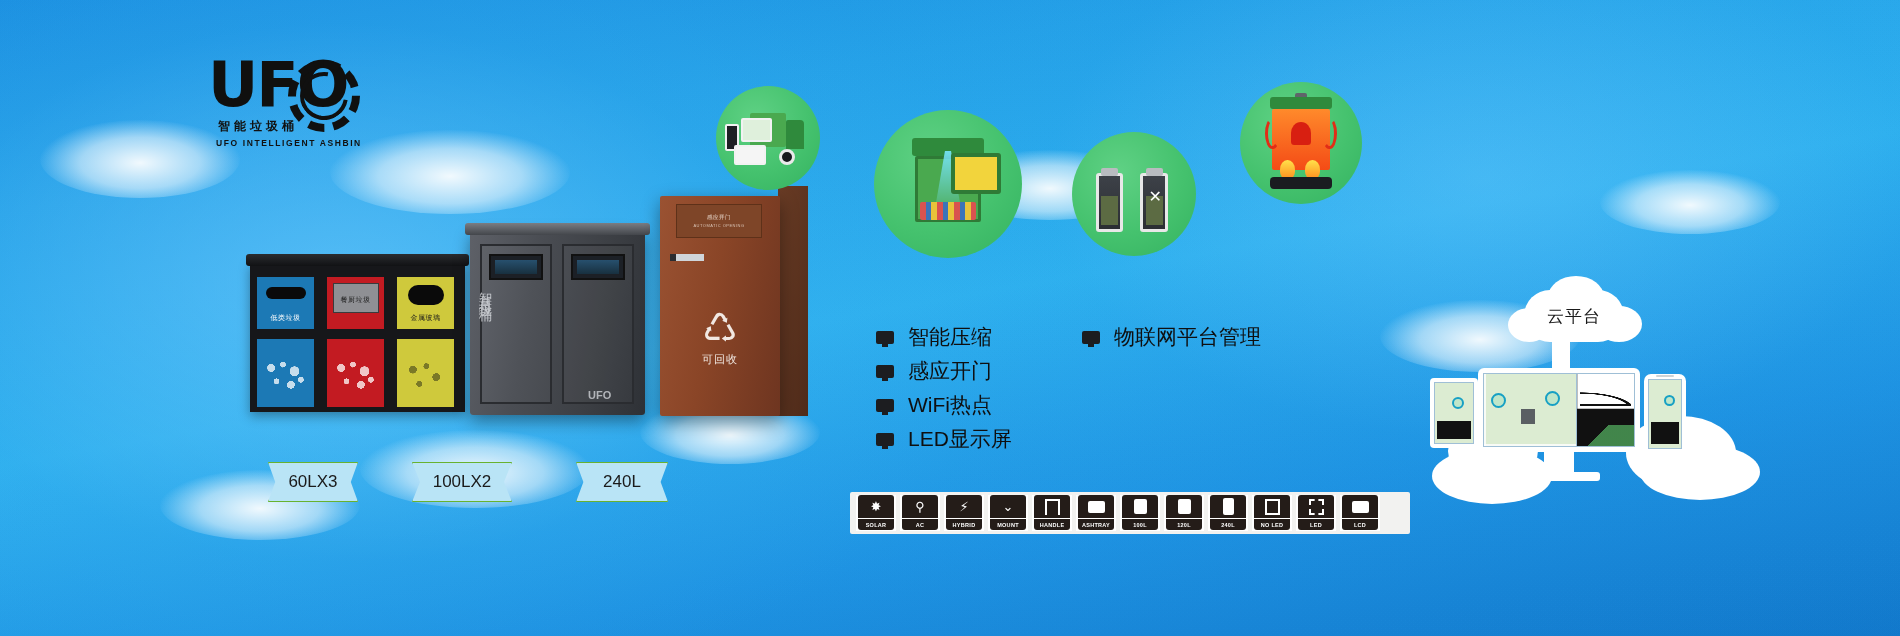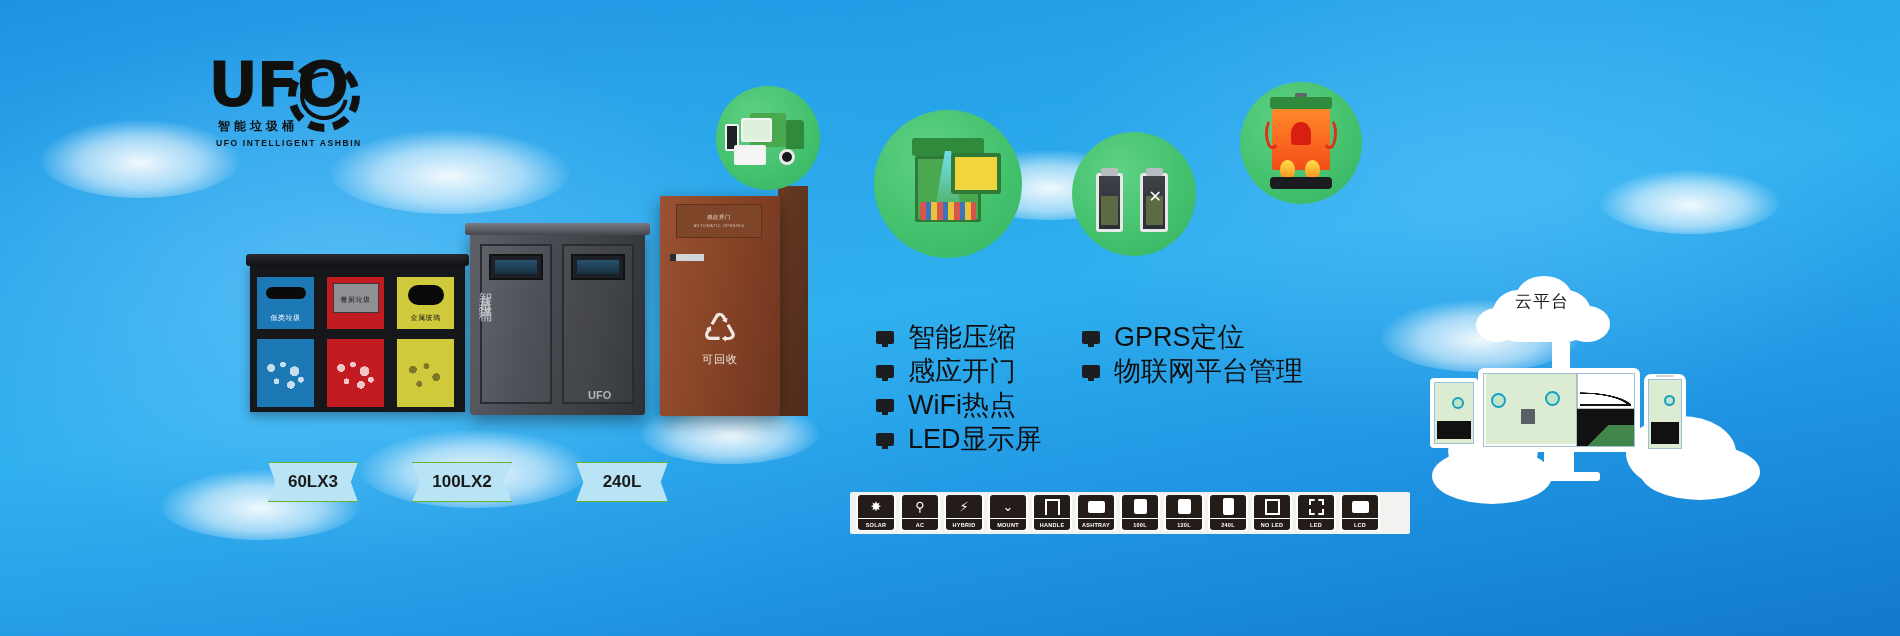--- a/index.html
+++ b/index.html
@@ -188,21 +188,21 @@
     position: absolute; left: 0; right: 0; top: 156px; text-align: center;
     font-size: 11px; color: #f1e8e2; letter-spacing: 1px;
   }
 
   
   .cap {
     position: absolute; height: 40px;
     background: #b9e4f6;
     border: 1.5px solid #68b22f;
     display: flex; align-items: center; justify-content: center;
-    font-size: 17px; font-weight: bold; color: #1a1a1a;
+    font-size: 17px; font-weight: normal; color: #1a1a1a;
     clip-path: polygon(0% 0%, 100% 0%, 92% 50%, 100% 100%, 0% 100%, 8% 50%);
   }
   #cap1 { left: 268px; top: 462px; width: 90px; }
   #cap2 { left: 412px; top: 462px; width: 100px; }
   #cap3 { left: 576px; top: 462px; width: 92px; }
 
   
   .gcircle {
     position: absolute; border-radius: 50%;
     background: radial-gradient(circle at 38% 32%, #5fd184 0%, #45c26e 55%, #34b260 100%);
@@ -259,21 +259,21 @@
   #fcol1 { left: 0; }
   #fcol2 { left: 206px; }
   .frow { display: flex; align-items: center; height: 34px; }
   .frow .mon {
     width: 18px; height: 13px; margin-right: 14px;
     background: #1c1d20; border-radius: 2px; position: relative; flex: 0 0 auto;
   }
   .frow .mon::after {
     content: ''; position: absolute; left: 6px; top: 13px; width: 6px; height: 3px; background: #1c1d20;
   }
-  .frow .ftxt { font-size: 27px; color: #0f0f10; white-space: nowrap; }
+  .frow .ftxt { font-size: 21px; color: #0f0f10; white-space: nowrap; }
 
   
   #spec-strip {
     position: absolute; left: 850px; top: 492px; width: 560px; height: 42px;
     background: #f2f2f0; border-radius: 2px;
     display: flex; align-items: center; padding: 0 6px; gap: 4px;
   }
   .spec {
     width: 40px; height: 36px; background: #fff;
     display: flex; flex-direction: column; align-items: center; justify-content: flex-start;
@@ -292,23 +292,23 @@
   }
   .g-box { width: 13px; height: 15px; background: #fff; border-radius: 2px; }
   .g-box.tall { width: 11px; height: 17px; }
   .g-frame { width: 15px; height: 16px; border: 2px solid #fff; }
   .g-mon { width: 17px; height: 12px; background: #fff; border-radius: 2px; }
 
   
   #platform { position: absolute; left: 1440px; top: 290px; width: 340px; height: 250px; }
   .pcloud { position: absolute; background: #fff; border-radius: 50%; }
   #cloud-badge {
-    position: absolute; left: 52px; top: 0; width: 100px; height: 52px;
+    position: absolute; left: 84px; top: 0; width: 100px; height: 52px;
     background: #fff; border-radius: 30px;
-    display: flex; justify-content: center;
+    display: flex; align-items: center; justify-content: center;
   }
   #cloud-badge::before {
     content: ''; position: absolute; left: -16px; top: 18px; width: 42px; height: 34px;
     background: #fff; border-radius: 50%;
   }
   #cloud-badge::after {
     content: ''; position: absolute; right: -18px; top: 16px; width: 46px; height: 36px;
     background: #fff; border-radius: 50%;
   }
   #cloud-badge .cb-top {
@@ -545,24 +545,20 @@
         <span class="ftxt">WiFi热点</span>
       </div>
       <div class="frow">
         <span class="mon"></span>
         <span class="ftxt">LED显示屏</span>
       </div>
     </div>
     <div class="fcol" id="fcol2">
       <div class="frow">
         <span class="mon"></span>
-        <span class="ftxt">GPRS定位</span>
-      </div>
-      <div class="frow">
-        <span class="mon"></span>
         <span class="ftxt">物联网平台管理</span>
       </div>
     </div>
   </div>
 
   <div id="spec-strip">
     <div class="spec">
       <span class="glyph">✸</span>
       <span class="cap-txt">SOLAR</span>
     </div>

